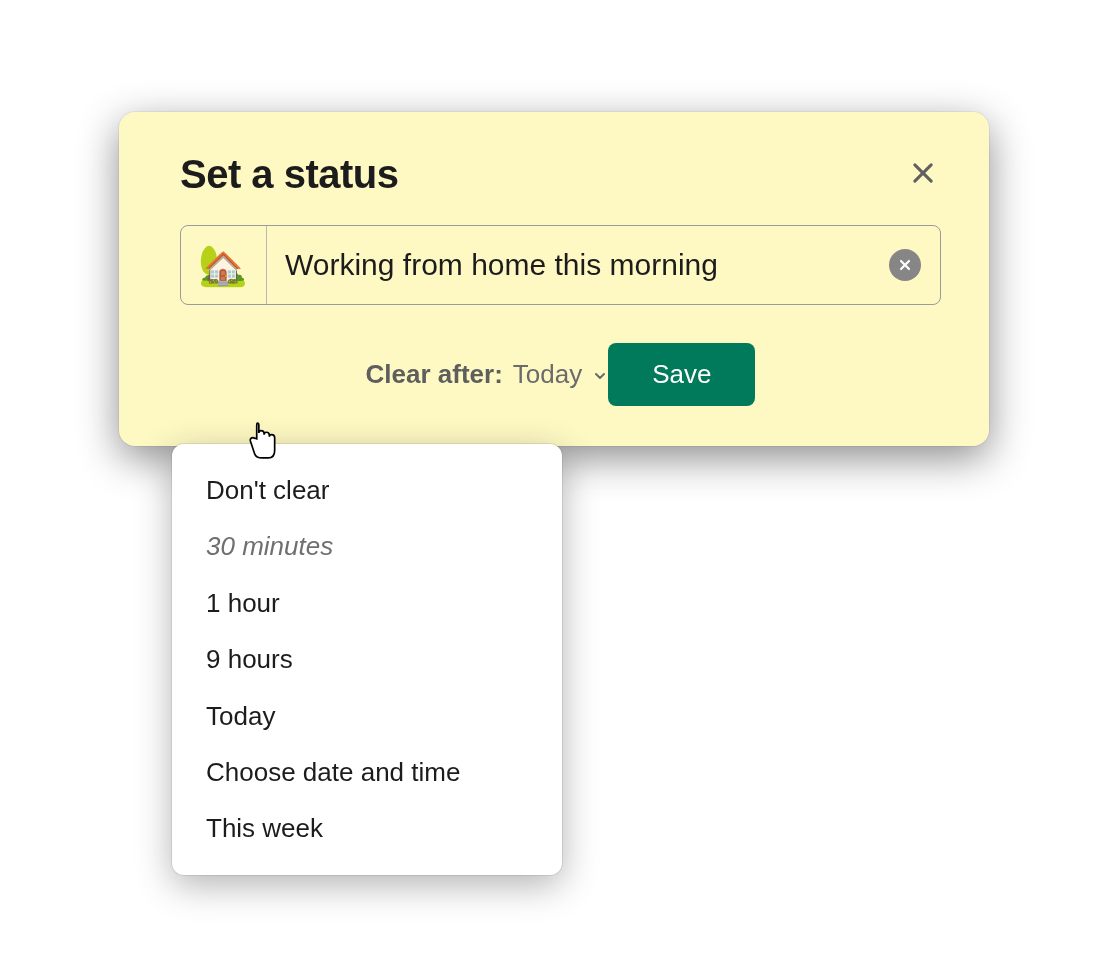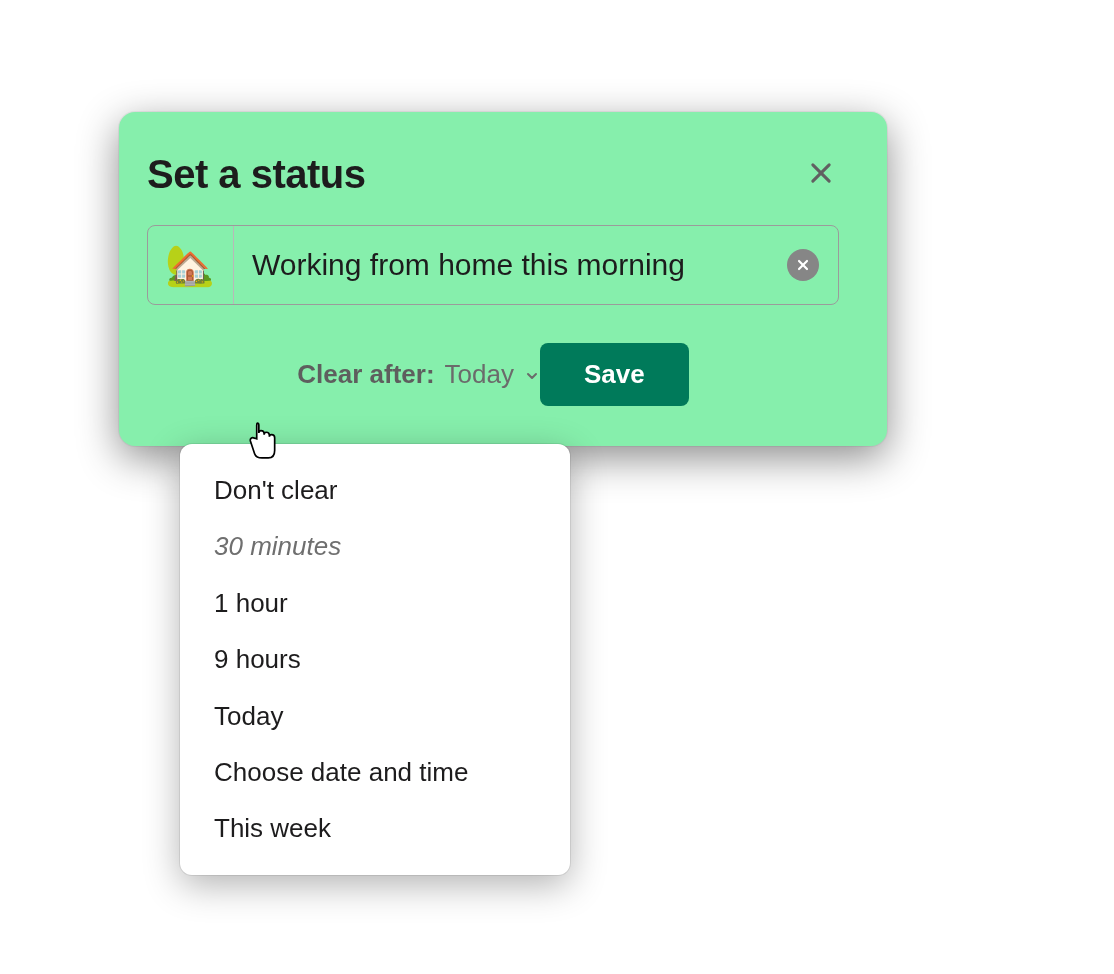--- a/index.html
+++ b/index.html
@@ -6,25 +6,25 @@
   html, body { width: 1114px; height: 974px; }
   body {
     font-family: -apple-system, BlinkMacSystemFont, "Segoe UI", Helvetica, Arial, sans-serif;
     background: transparent;
     position: relative;
   }
   .modal {
     position: absolute;
     left: 119px;
     top: 112px;
-    width: 768px;
-    background: #86efac;
+    width: 870px;
+    background: #fef9c3;
     border-radius: 16px;
     box-shadow: 0 12px 40px rgba(0,0,0,0.45), 0 0 0 1px rgba(0,0,0,0.05);
-    padding: 40px 48px 40px 28px;
+    padding: 40px 48px 40px 61px;
   }
   .modal-header {
     display: flex;
     align-items: center;
     justify-content: space-between;
     margin-bottom: 28px;
   }
   .modal-title {
     font-size: 40px;
     font-weight: 800;
@@ -96,30 +96,30 @@
     cursor: pointer;
   }
   .clear-after .label { font-weight: 700; color: #5e5e5e; }
   .clear-after .value { font-weight: 400; color: #6b6b6b; }
   .clear-after .chev svg { width: 16px; height: 16px; vertical-align: middle; }
 
   .save-btn {
     background: #007a5a;
     color: #fff;
     font-size: 26px;
-    font-weight: 700;
+    font-weight: 400;
     border: none;
     border-radius: 8px;
     padding: 16px 44px;
     cursor: pointer;
   }
 
   .dropdown {
     position: absolute;
-    left: 180px;
+    left: 172px;
     top: 444px;
     width: 390px;
     background: #fff;
     border-radius: 12px;
     box-shadow: 0 10px 36px rgba(0,0,0,0.30), 0 0 0 1px rgba(0,0,0,0.08);
     padding: 18px 0;
   }
   .dropdown-item {
     font-size: 26px;
     color: #1d1c1d;

